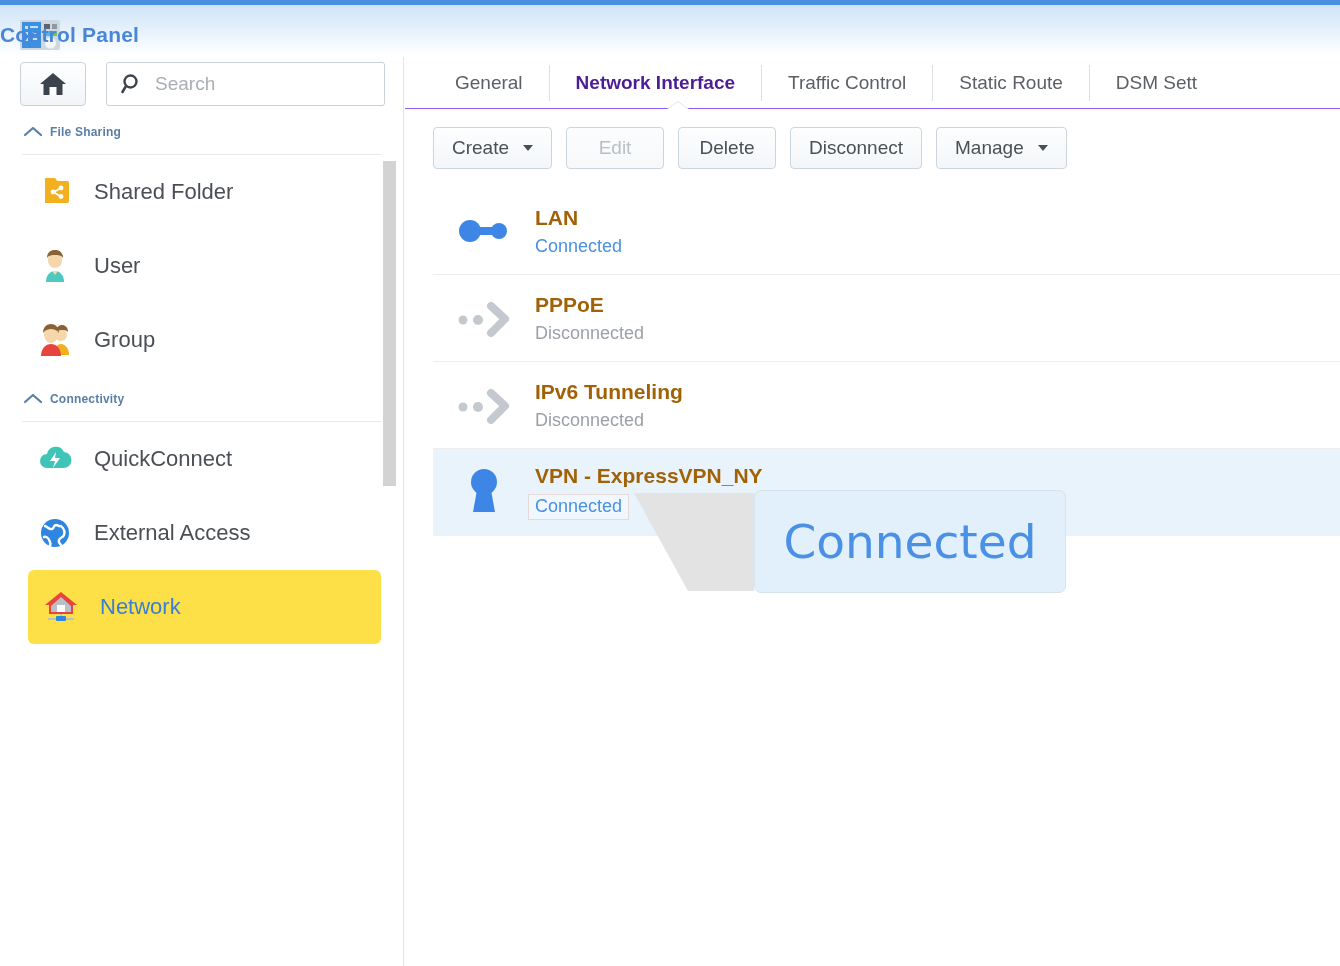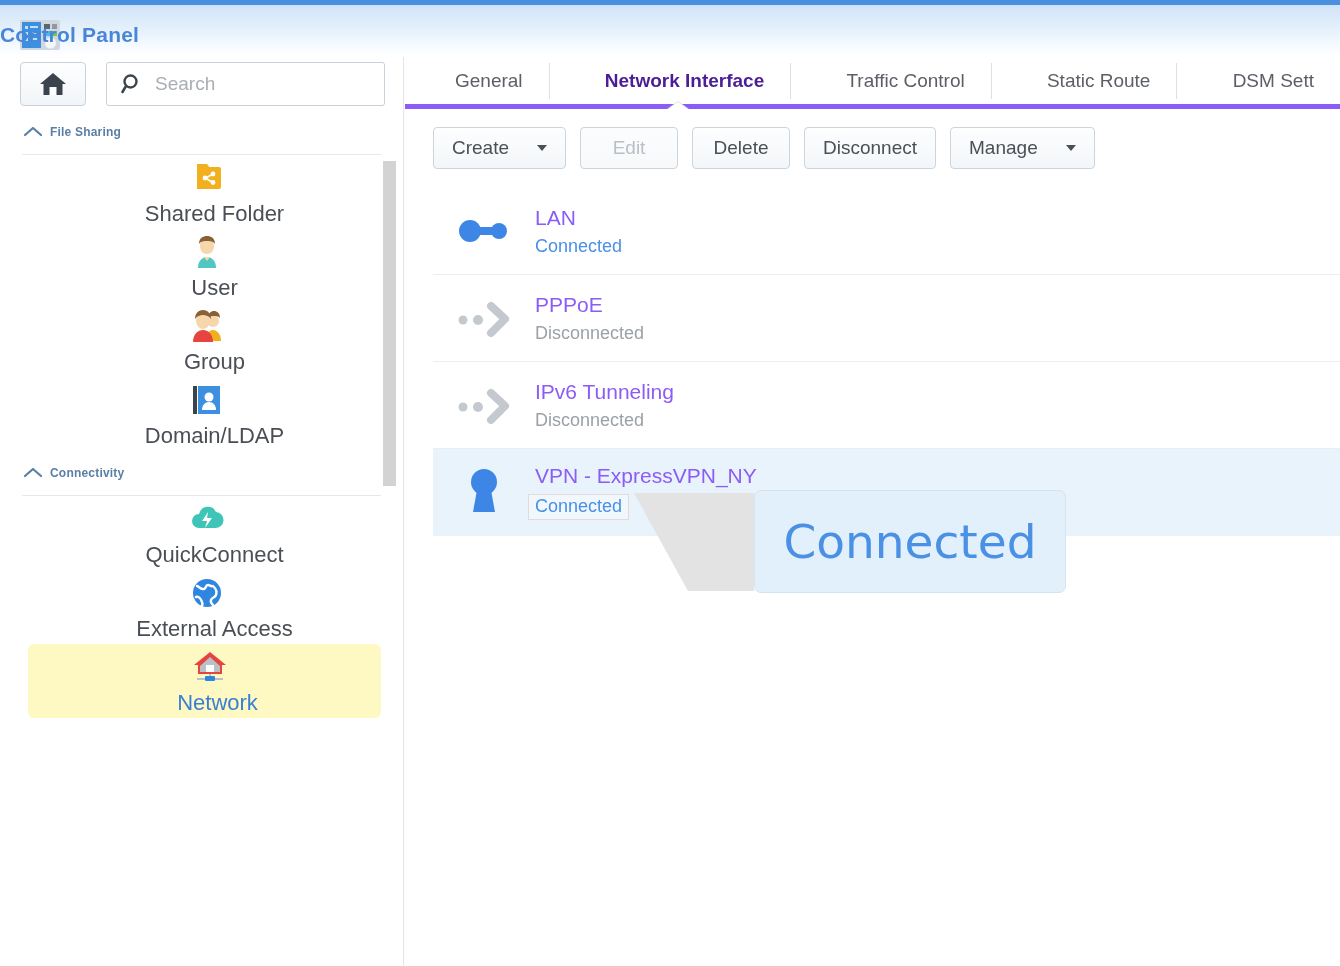--- a/index.html
+++ b/index.html
@@ -86,47 +86,45 @@
   .sb-group-label {
     font-size: 12px; font-weight: bold; color: #5a7fa6; letter-spacing: .2px;
   }
   .sb-item {
     display: flex; align-items: center;
     height: 74px; margin: 0 22px;
     border-radius: 6px;
     padding-left: 10px;
     cursor: pointer;
     box-sizing: border-box;
-    flex-direction: column;
-  }
-  .sb-item.selected { background: #fef9c3; margin-left: 28px; }
+  }
+  .sb-item.selected { background: #fde047; margin-left: 28px; }
   .sb-item .sb-ico { width: 46px; height: 44px; flex: 0 0 46px; display:flex; align-items:center; justify-content:center;}
   .sb-item .sb-label {
     margin-left: 16px; font-size: 22px; color: #4a4f55;
   }
   .sb-item.selected .sb-label { color: #3a7fd5; }
 
   .sb-thumb {
     position: absolute; left: 383px; top: 104px; width: 13px; height: 325px;
     background: #d3d3d3; border-radius: 0px;
     cursor: pointer;
   }
 
   
   .content {
     position: absolute; left: 405px; top: 57px; right: 0; bottom: 0;
     background: #ffffff;
   }
   .tabs {
     position: absolute; left: 0; top: 0; height: 52px; width: 100%;
     display: flex; align-items: center;
-    border-bottom: 5px solid #8b5cf6;
+    border-bottom: 1px solid #8b5cf6;
     padding-left: 28px;
     box-sizing: border-box;
-    justify-content: space-between;
   }
   .tab {
     font-size: 19px; color: #5c6066;
     padding: 0 26px; height: 36px; line-height: 36px;
     border-right: 1px solid #dcdfe3;
     white-space: nowrap;
     cursor: pointer;
   }
   .tab:first-child { padding-left: 22px; }
   .tab.active { color: #4c1d95; font-weight: bold; }
@@ -143,21 +141,21 @@
   .toolbar {
     position: absolute; left: 28px; top: 70px;
     display: flex; gap: 14px;
   }
   .tb-btn {
     height: 42px; min-width: 98px;
     padding: 0 18px;
     background: linear-gradient(to bottom,#fdfefe,#f3f6f9);
     border: 1px solid #ccd4dc; border-radius: 4px;
     font-size: 19px; color: #4b5057;
-    display: flex; align-items: center; justify-content: center; gap: 26px;
+    display: flex; align-items: center; justify-content: center; gap: 12px;
     box-sizing: border-box;
     cursor: pointer;
   }
   .tb-btn.disabled { color: #b9bfc6; background: linear-gradient(to bottom,#fcfdfe,#f6f8fa); cursor: default; }
   .tb-caret {
     width: 0; height: 0;
     border-left: 5px solid transparent;
     border-right: 5px solid transparent;
     border-top: 6px solid #4b5057;
     margin-left: 2px;
@@ -170,21 +168,21 @@
   .ifrow {
     position: relative;
     display: flex; align-items: center;
     height: 86px;
     border-bottom: 1px solid #ecedef;
     cursor: pointer;
   }
   .ifrow.selected { background: #e8f3fc; border-bottom-color: #e8f3fc;}
   .if-ico { width: 102px; flex: 0 0 102px; display:flex; align-items:center; justify-content:center; }
   .if-text { display: flex; flex-direction: column; justify-content:center; gap: 6px; }
-  .if-name { font-size: 21px; font-weight: normal; color: #8b5cf6; }
+  .if-name { font-size: 21px; font-weight: bold; color: #a16207; }
   .if-status { font-size: 18px; color: #9ba1a8; }
   .if-status.connected { color: #4a90e4; }
   .if-status.boxed {
     color: #4a90e4;
     display: inline-block;
     border: 1px solid #e6d9d9;
     background: rgba(255,255,255,0.35);
     padding: 1px 6px 2px 6px;
     margin-left: -7px;
     align-self: flex-start;
@@ -302,31 +300,20 @@
               <path d="M21 11 c0 -5 3 -7 6 -7 c3 0 6 2 6 7 c-2 -2 -4 -2 -6 -2 c-2 0 -4 0 -6 2 z" fill="#8a6135"></path>
               <path d="M18 34 c0 -7 4 -11 8 -11 c4 0 8 4 8 11 z" fill="#f2b01e"></path>
               <path d="M16 6 c5 0 7 3 7 7 c0 5 -3 9 -7 9 c-4 0 -7 -4 -7 -9 c0 -4 2 -7 7 -7 z" fill="#f6d6ab"></path>
               <path d="M8 12 c0 -6 4 -9 8 -9 c4 0 8 3 8 9 c-2 -3 -5 -4 -8 -4 c-3 0 -6 1 -8 4 z" fill="#8a6135"></path>
               <path d="M6 35 c0 -8 5 -12 10 -12 c5 0 10 4 10 12 z" fill="#e8443f"></path>
             </svg>
           </span>
           <span class="sb-label">Group</span>
         </div>
 
-        <div class="sb-item">
-          <span class="sb-ico">
-            <svg width="40" height="36" viewBox="0 0 40 36">
-              <rect x="6" y="4" width="4" height="28" fill="#3b444d"></rect>
-              <rect x="11" y="4" width="22" height="28" fill="#3d8fe0"></rect>
-              <circle cx="22" cy="15" r="4.5" fill="#fff"></circle>
-              <path d="M15 28 c0 -5 3 -8 7 -8 c4 0 7 3 7 8 z" fill="#fff"></path>
-            </svg>
-          </span>
-          <span class="sb-label">Domain/LDAP</span>
-        </div>
       </div>
 
       <div class="sb-group">
         <div class="sb-group-head">
           <span class="caret">
             <svg width="22" height="14" viewBox="0 0 22 14">
                 <polyline points="3,10 11,3 19,10" fill="none" stroke="#5a7fa6" stroke-width="2.2" stroke-linecap="round" stroke-linejoin="round"></polyline>
               </svg>
           </span>
           <span class="sb-group-label">Connectivity</span>

